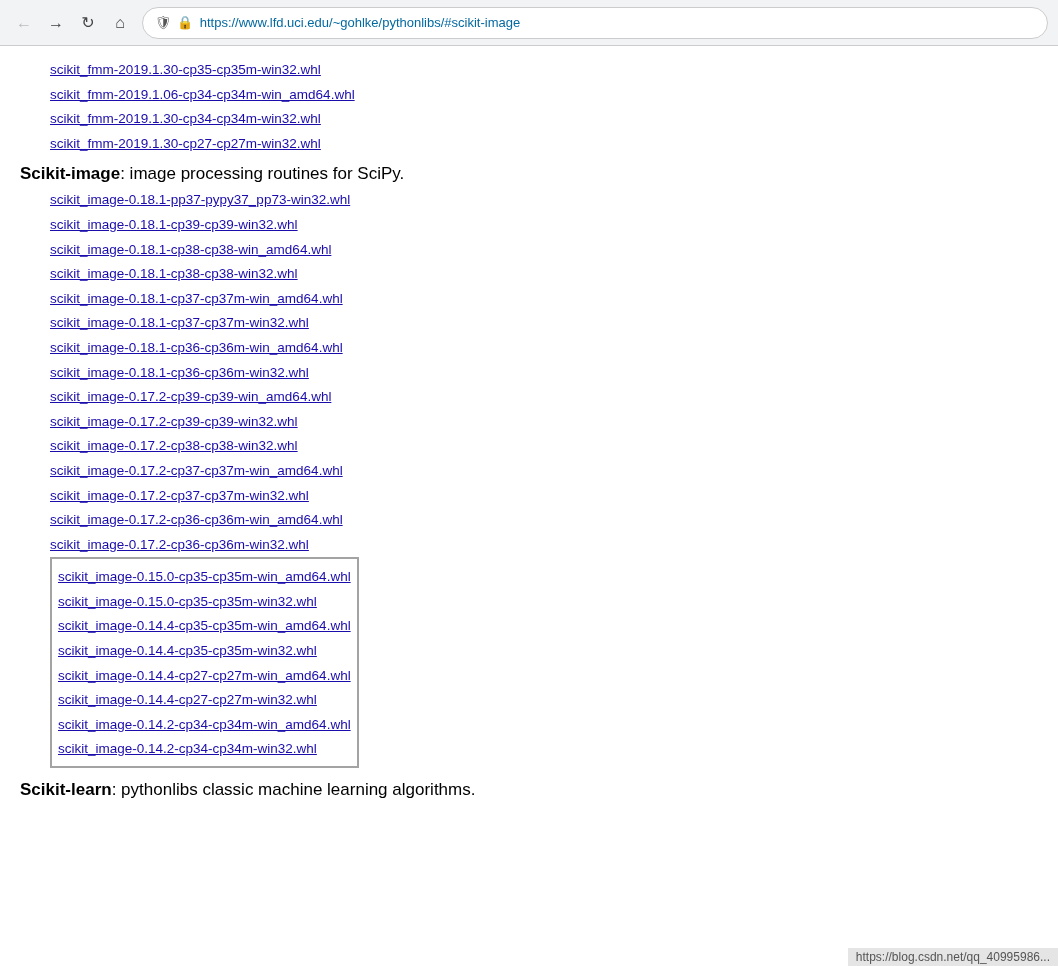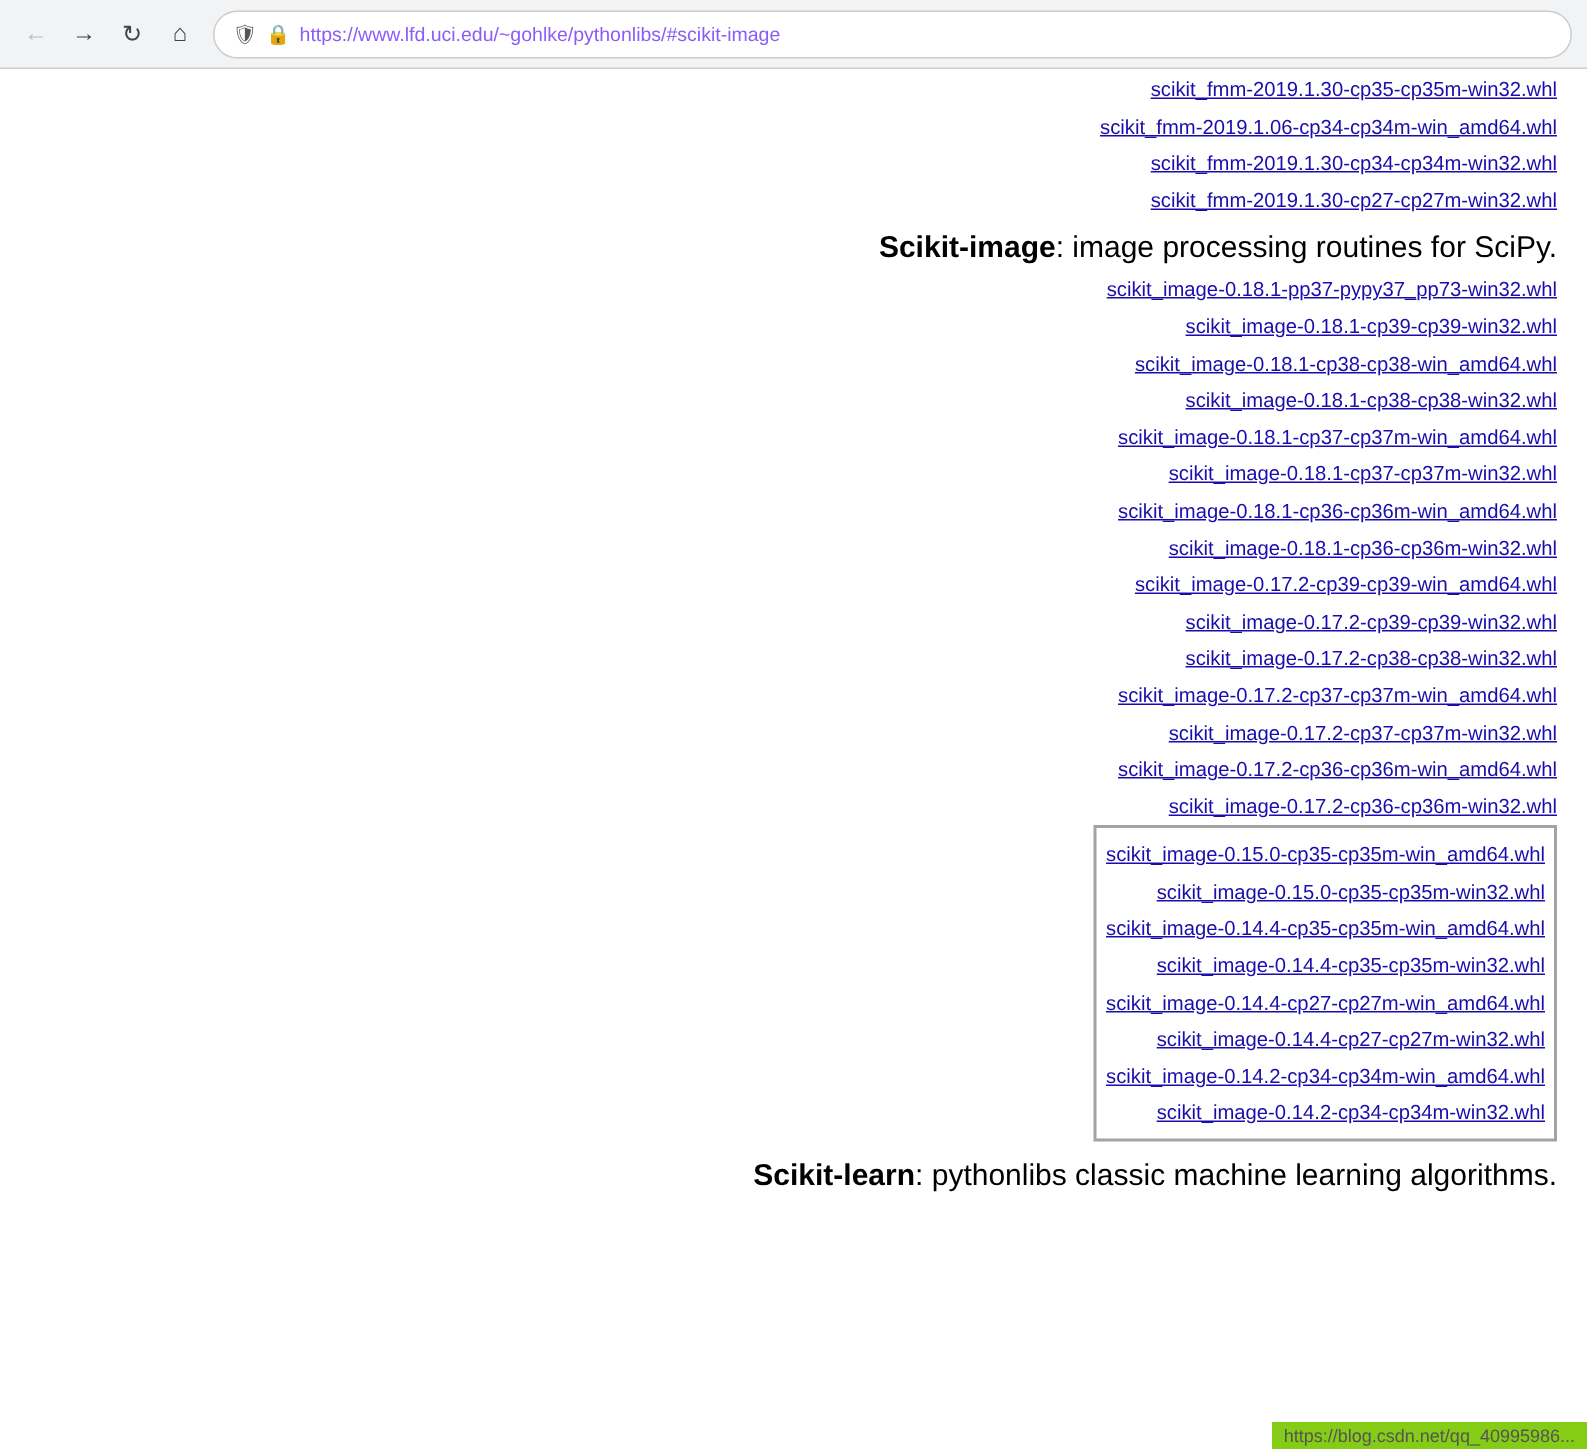--- a/index.html
+++ b/index.html
@@ -68,30 +68,29 @@
       font-size: 13px;
     }
 
     .address-bar .lock-icon {
       color: #555;
       font-size: 13px;
     }
 
     .address-bar .url-text {
       font-size: 13px;
-      color: #8b5cf6;
+      color: #0369a1;
       flex: 1;
     }
 
     
     .page-content {
-      padding: 0 20px;
+      padding: 10px 20px;
       overflow-y: auto;
       height: calc(966px - 46px);
-      text-align: right;
     }
 
     .link-list {
       list-style: none;
       margin-left: 30px;
     }
 
     .link-list li {
       margin: 2px 0;
       line-height: 1.6;
@@ -99,21 +98,21 @@
 
     .link-list li a {
       color: #1a0dab;
       text-decoration: underline;
       font-size: 13.5px;
       cursor: pointer;
     }
 
     .section-header {
       margin: 10px 0 4px 0;
-      font-size: 20px;
+      font-size: 17px;
     }
 
     .section-header strong {
       font-weight: bold;
     }
 
     .highlighted-box {
       border: 2px solid #a3a3a3;
       padding: 4px 6px;
       display: inline-block;
@@ -121,21 +120,21 @@
     }
 
     .highlighted-box .link-list {
       margin-left: 0;
     }
 
     .status-bar {
       position: fixed;
       bottom: 0;
       right: 0;
-      background: #84cc16;
+      background: #e5e5e5;
       padding: 2px 8px;
       font-size: 12px;
       color: #555;
     }
   </style>
 </head>
 <body>
 
 <div class="browser-chrome">
   <div class="nav-buttons">

